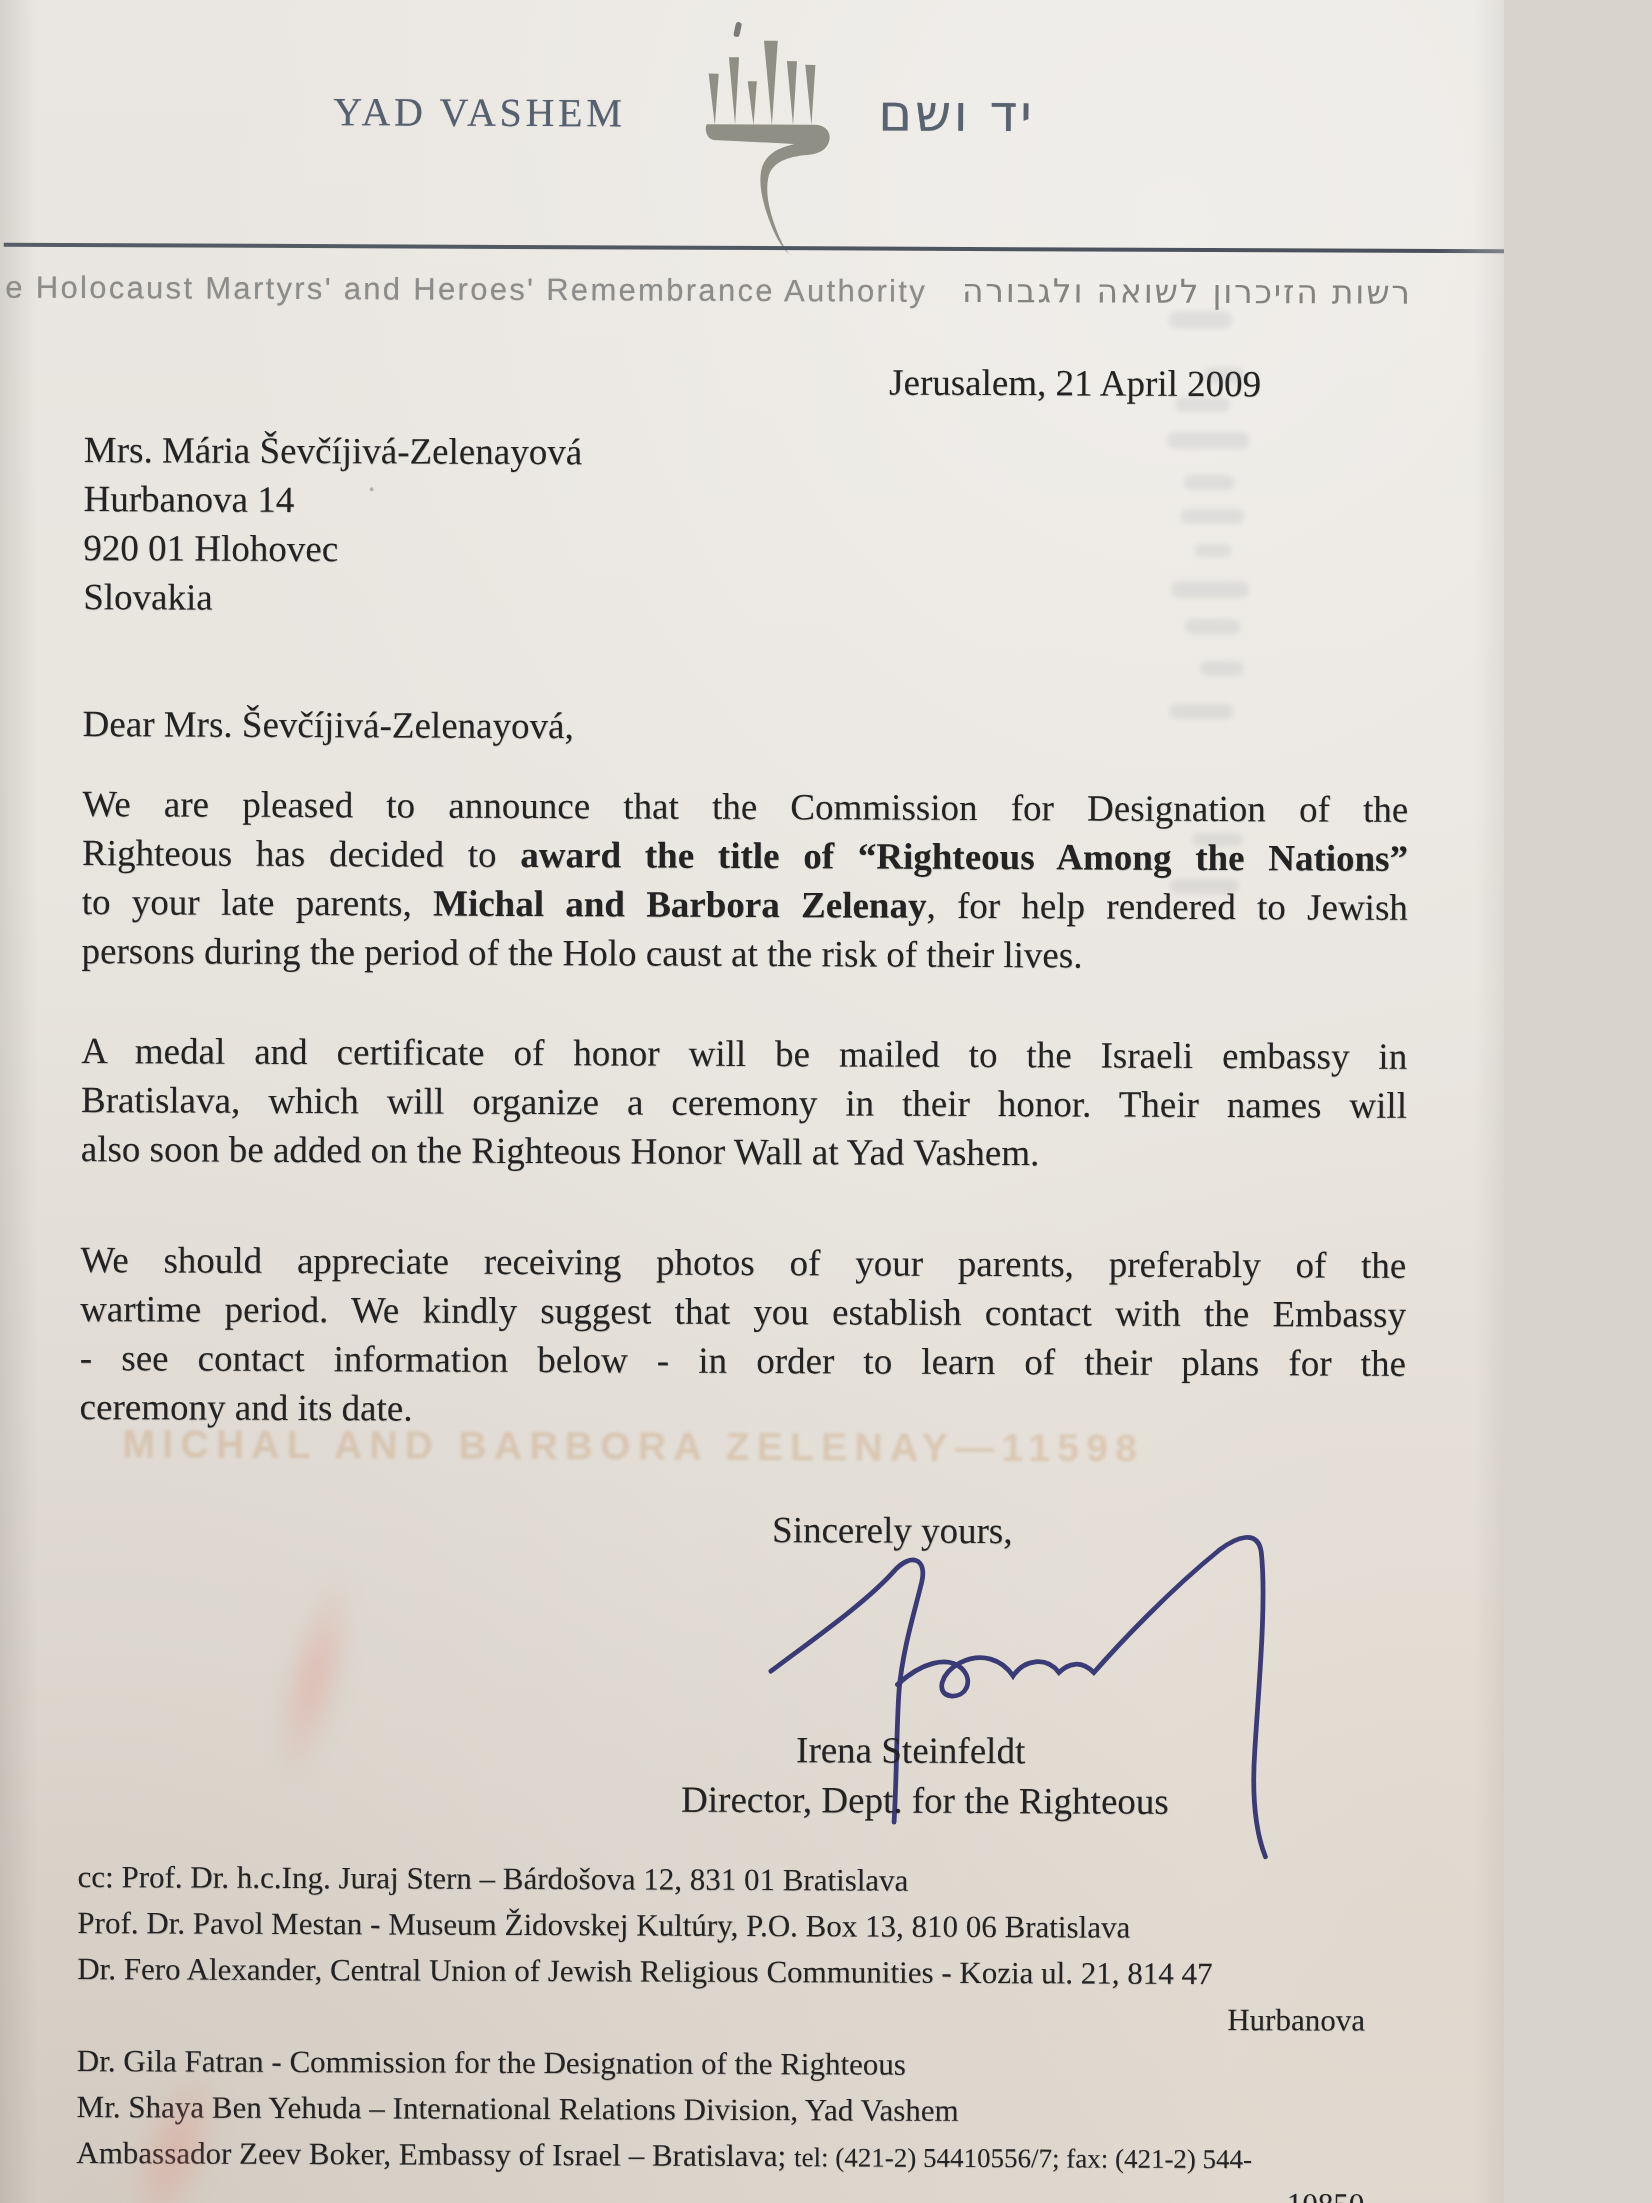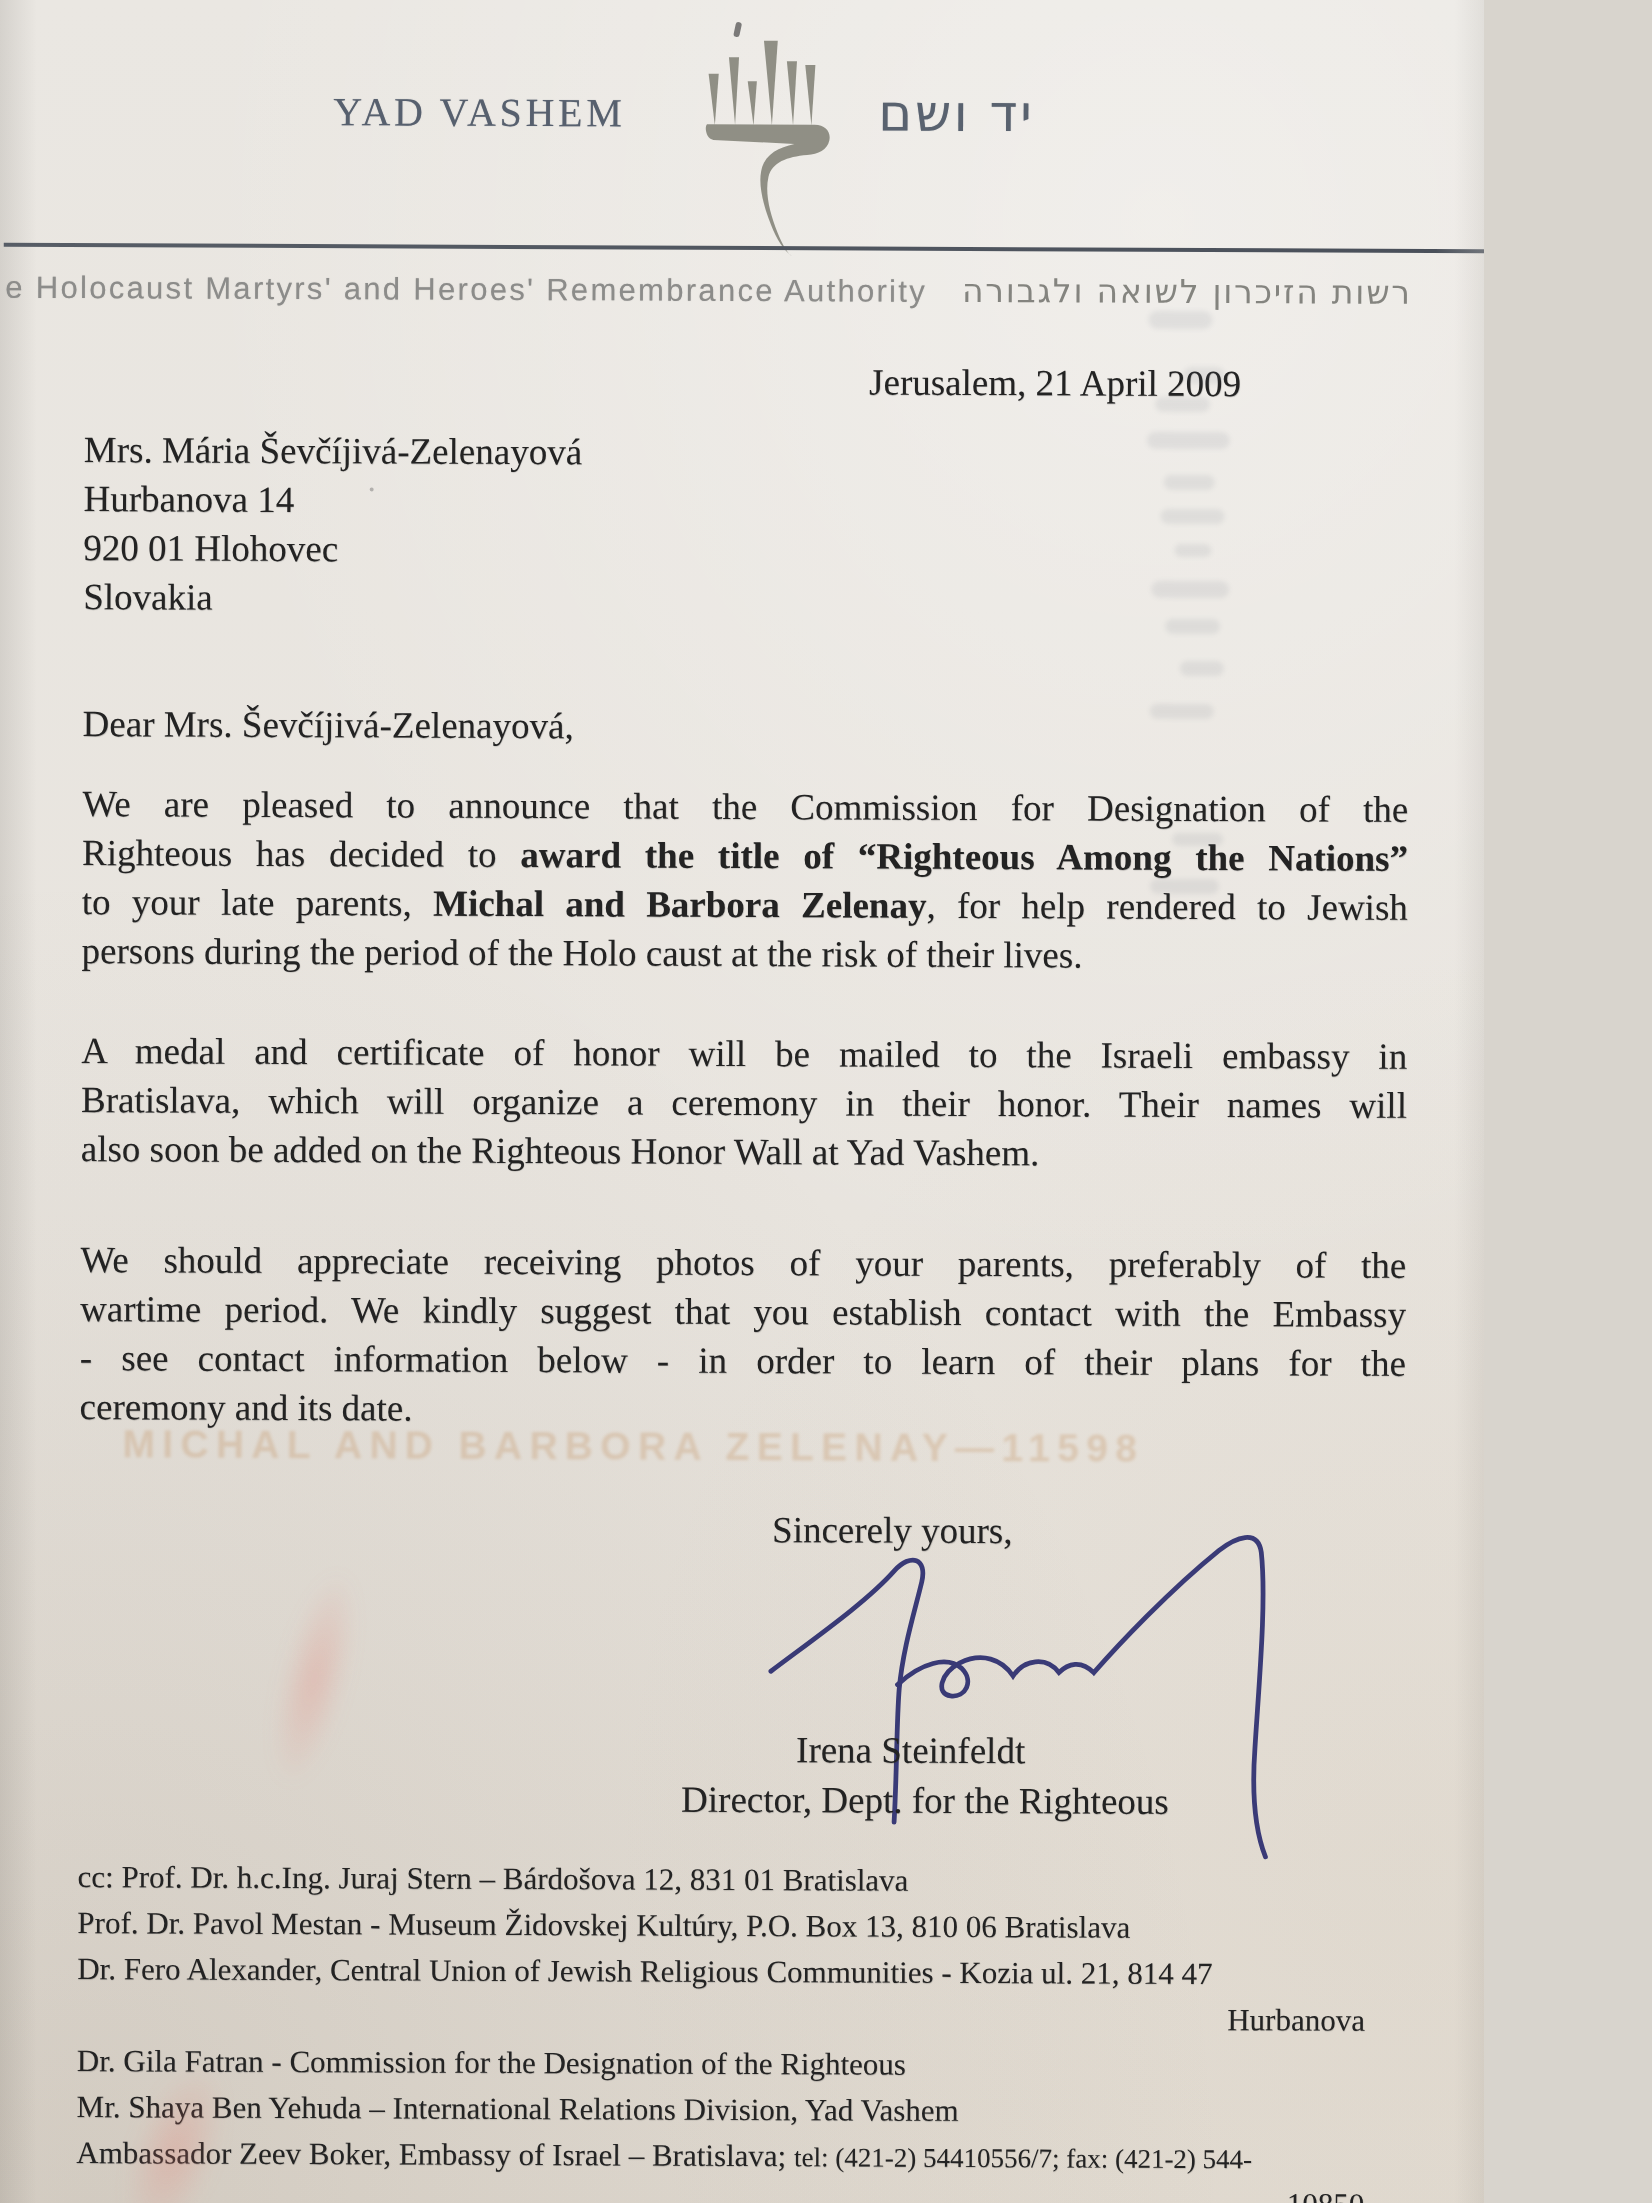--- a/index.html
+++ b/index.html
@@ -1,17 +1,17 @@
 <!DOCTYPE html>
 <html style="font-size:14.7px"><head>
 <meta charset="utf-8">
 <style>
   html,body{margin:0;padding:0;background:#d8d4cd;}
   #stage{position:relative;width:1484px;height:2204px;overflow:hidden;
-         font-family:"Liberation Serif",serif;}
+         font-family:"Liberation Serif",serif;padding-left:20px;}
   .paper{position:absolute;inset:0;
     background:
       linear-gradient(to right, rgba(70,65,58,0.13), rgba(70,65,58,0) 2.5%),
       linear-gradient(to left, rgba(70,65,58,0.08), rgba(70,65,58,0) 2%),
       radial-gradient(120% 90% at 78% 10%, rgba(255,255,255,0.32), rgba(255,255,255,0) 55%),
       radial-gradient(140% 110% at 6% 100%, rgba(115,100,82,0.14), rgba(115,100,82,0) 55%),
       radial-gradient(90% 70% at 95% 85%, rgba(190,170,140,0.10), rgba(190,170,140,0) 60%),
       linear-gradient(to bottom, #eae7e2 0%, #e8e4de 55%, #e2dcd3 100%);
   }
   .letter{position:absolute;inset:0;transform:rotate(0.25deg);transform-origin:50% 50%;}

